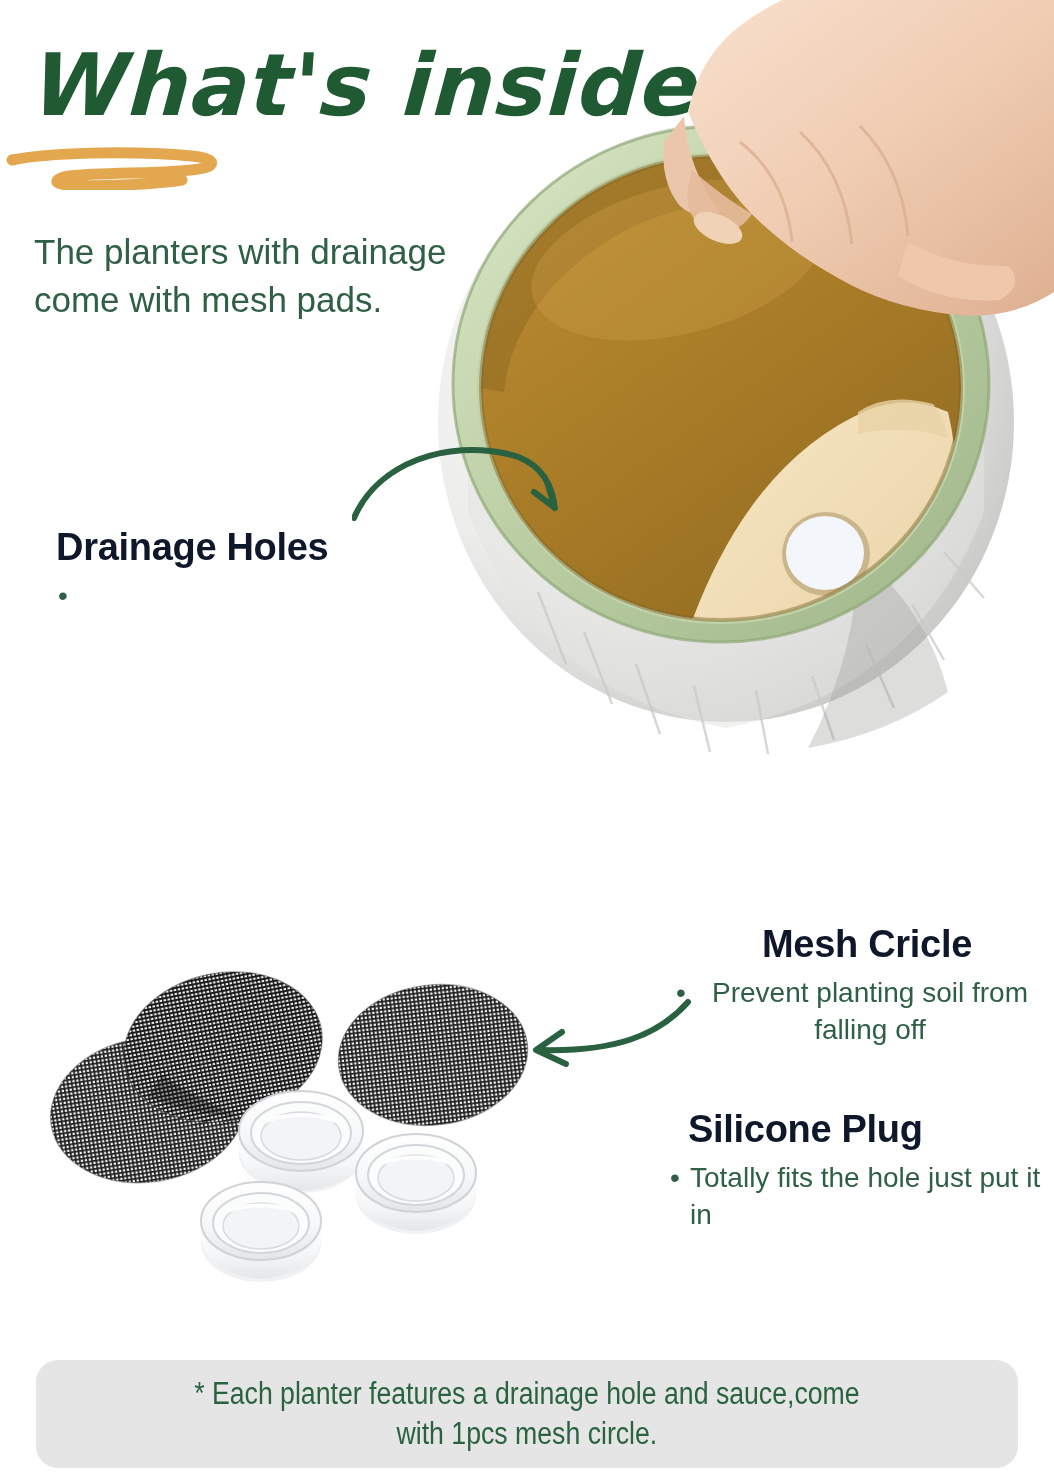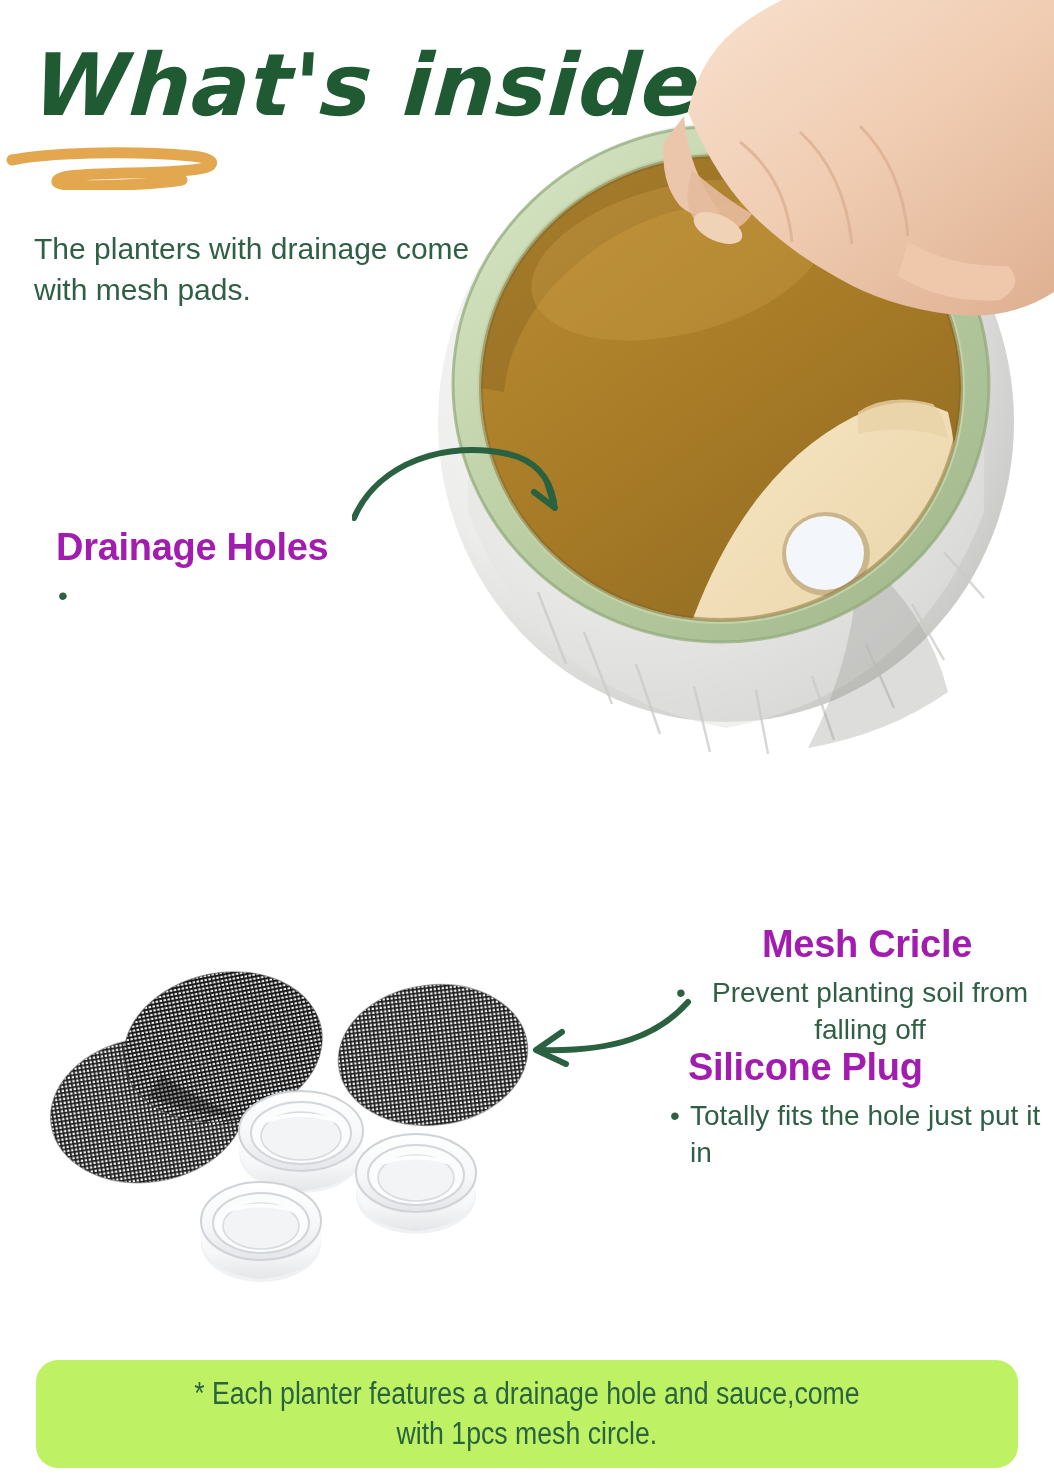--- a/index.html
+++ b/index.html
@@ -45,31 +45,31 @@
     height: 46px;
     pointer-events: none;
   }
 
   
   .intro {
     position: absolute;
     left: 34px;
     top: 228px;
     width: 440px;
-    font-size: 30px;
+    font-size: 35px;
     line-height: 1.38;
     color: #2F5F45;
     font-weight: 400;
   }
 
   
   .feature-head {
     font-size: 38px;
     font-weight: 700;
-    color: #a21caf;
+    color: #0f172a;
     letter-spacing: -0.3px;
     margin: 0 0 10px 0;
     line-height: 1.05;
   }
   .feature-body {
     font-size: 28px;
     line-height: 1.32;
     color: #2F5F45;
     margin: 0;
     position: relative;
@@ -79,21 +79,21 @@
     position: absolute;
     left: 2px;
     top: 0;
   }
 
   #drainage-block { position: absolute; left: 56px; top: 528px; width: 380px; }
   #drainage-block .feature-body { padding-left: 26px; }
   #mesh-block     { position: absolute; left: 694px; top: 925px; width: 350px; text-align: center; }
   #mesh-block .feature-head { margin-left: -4px; }
   #mesh-block .feature-body { padding-left: 22px; margin-left: -20px; }
-  #plug-block     { position: absolute; left: 688px; top: 1048px; width: 360px; }
+  #plug-block     { position: absolute; left: 688px; top: 1110px; width: 360px; }
   #plug-block .feature-body { padding-left: 22px; margin-left: -20px; }
 
   
   #planter-photo {
     position: absolute;
     left: 388px;
     top: -8px;
     width: 666px;
     height: 860px;
   }
@@ -123,21 +123,21 @@
     height: 90px;
   }
 
   
   #footer-note {
     position: absolute;
     left: 36px;
     top: 1360px;
     width: 982px;
     height: 108px;
-    background: #bef264;
+    background: #e5e5e5;
     border-radius: 22px;
     display: flex;
     align-items: center;
     justify-content: center;
   }
   #footer-note .note-text {
     font-family: "Liberation Sans Narrow", "Liberation Sans", sans-serif;
     font-size: 31px;
     line-height: 1.3;
     color: #2A6340;

